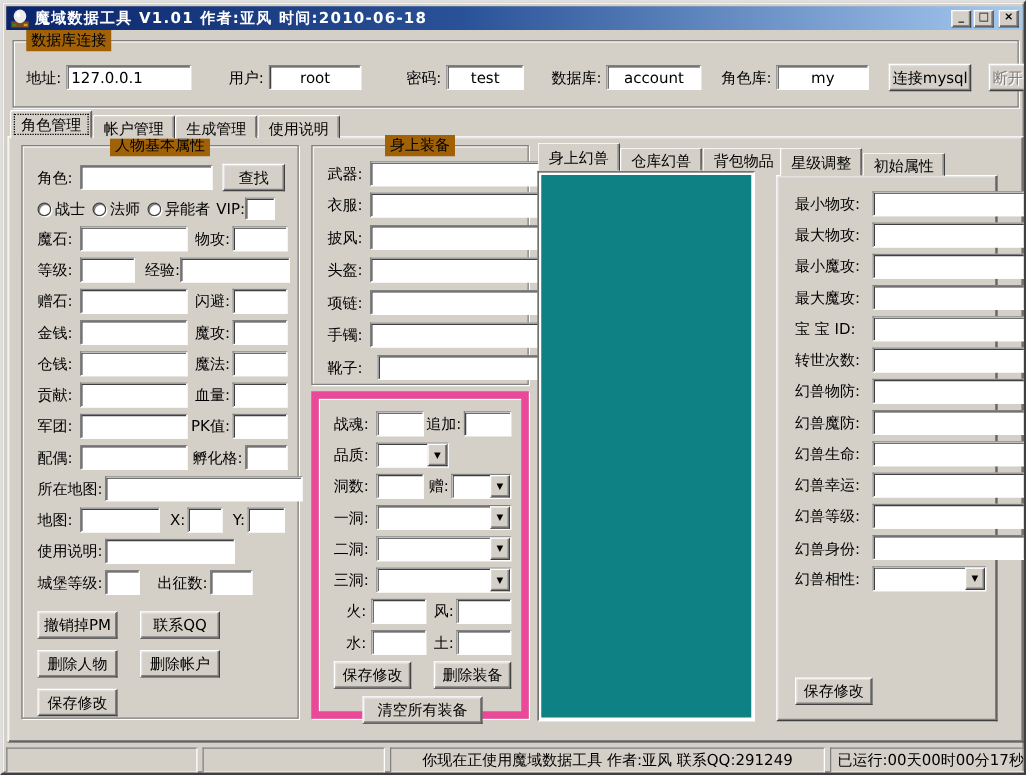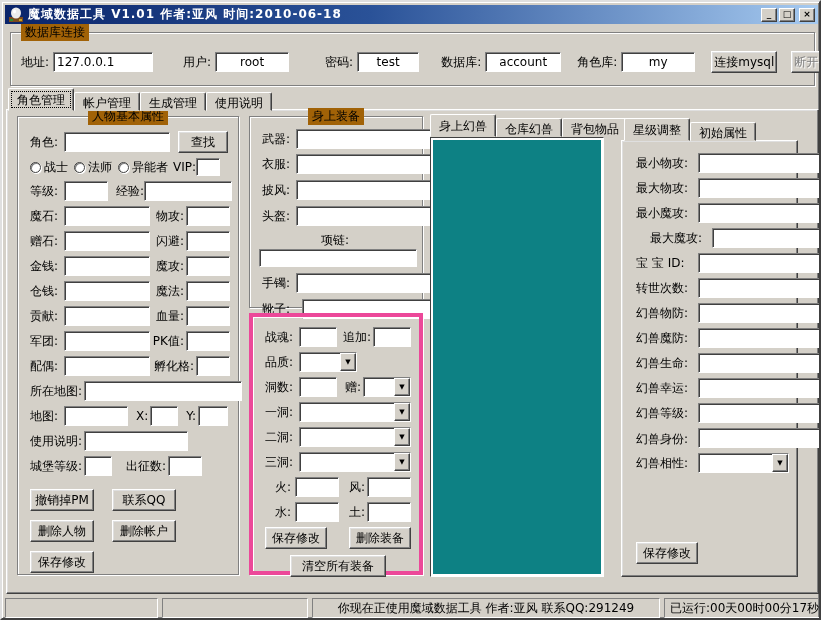--- a/index.html
+++ b/index.html
@@ -19,21 +19,21 @@
   .win-btns{margin-left:auto;display:flex;gap:2px;}
   .win-btn{
     width:16px;height:14px;background:#d4d0c8;border:1px solid;
     border-color:#fff #404040 #404040 #fff;box-shadow:inset -1px -1px 0 #808080;
     font-size:9px;line-height:11px;text-align:center;font-weight:bold;padding:0;
     font-family:"DejaVu Sans",sans-serif;
   }
   .groupbox{position:absolute;border:1px solid #808080;box-shadow:inset 1px 1px 0 #fff,1px 1px 0 #fff;}
   .legend{position:absolute;top:-9px;left:10px;background:#a16207;padding:0 4px;white-space:nowrap;}
   .legend.center{left:50%;transform:translateX(-50%);}
-  .etched{position:absolute;border:4px solid #ec4899;box-shadow:inset 1px 1px 0 #fff,1px 1px 0 #fff;}
+  .etched{position:absolute;border:6px solid #ec4899;box-shadow:inset 1px 1px 0 #fff,1px 1px 0 #fff;}
   .raisedpanel{position:absolute;background:#d4d0c8;border:1px solid;border-color:#fff #404040 #404040 #fff;box-shadow:inset -1px -1px 0 #808080,inset 1px 1px 0 #dfdfdf;}
   .row{display:flex;align-items:center;margin:0 8px 5px 12px;}
   .lbl{white-space:nowrap;flex-shrink:0;}
   .tin{
     height:20px;background:#fff;border:1px solid;border-color:#808080 #fff #fff #808080;
     box-shadow:inset 1px 1px 0 #404040;padding:1px 3px;font:12px "DejaVu Sans",sans-serif;
   }
   .tin.center{text-align:center;}
   .btn{
     height:22px;background:#d4d0c8;border:1px solid;border-color:#fff #404040 #404040 #fff;
@@ -132,31 +132,31 @@
         <span class="lbl">战士</span>
         <span class="radio" style="margin-left:6px;"></span>
         <span class="lbl">法师</span>
         <span class="radio" style="margin-left:6px;"></span>
         <span class="lbl">异能者</span>
         <span class="lbl" style="margin-left:5px;">VIP:</span>
         <input class="tin" style="width: 24px; height: 18px;">
       </div>
 
       <div class="row">
+        <span class="lbl" style="width:34px;">魔石:</span>
+        <input class="tin" style="width: 86px;">
+        <span class="lbl" style="margin-left:auto;">物攻:</span>
+        <input class="tin" style="width: 44px; margin-left: 2px;">
+      </div>
+
+      <div class="row">
         <span class="lbl" style="width:34px;">等级:</span>
         <input class="tin" style="width: 44px;">
         <span class="lbl" style="margin-left:8px;">经验:</span>
         <input class="tin" style="width: 88px;">
-      </div>
-
-      <div class="row">
-        <span class="lbl" style="width:34px;">魔石:</span>
-        <input class="tin" style="width: 86px;">
-        <span class="lbl" style="margin-left:auto;">物攻:</span>
-        <input class="tin" style="width: 44px; margin-left: 2px;">
       </div>
       <div class="row">
         <span class="lbl" style="width:34px;">赠石:</span>
         <input class="tin" style="width: 86px;">
         <span class="lbl" style="margin-left:auto;">闪避:</span>
         <input class="tin" style="width: 44px; margin-left: 2px;">
       </div>
       <div class="row">
         <span class="lbl" style="width:34px;">金钱:</span>
         <input class="tin" style="width: 86px;">
@@ -235,21 +235,21 @@
         <input class="tin" style="flex: 1 1 0%;">
       </div>
       <div class="row" style="margin-bottom:6px;">
         <span class="lbl" style="width:34px;">披风:</span>
         <input class="tin" style="flex: 1 1 0%;">
       </div>
       <div class="row" style="margin-bottom:6px;">
         <span class="lbl" style="width:34px;">头盔:</span>
         <input class="tin" style="flex: 1 1 0%;">
       </div>
-      <div class="row" style="margin-bottom:6px;flex-direction:column;">
+      <div class="row" style="margin-bottom:6px;">
         <span class="lbl" style="width:34px;">项链:</span>
         <input class="tin" style="flex: 1 1 0%;">
       </div>
       <div class="row" style="margin-bottom:6px;">
         <span class="lbl" style="width:34px;">手镯:</span>
         <input class="tin" style="flex: 1 1 0%;">
       </div>
       <div class="row" style="margin-bottom:6px;">
         <span class="lbl" style="width:40px;">靴子:</span>
         <input class="tin" style="flex: 1 1 0%;">
@@ -340,21 +340,21 @@
         <input class="tin" style="flex: 1 1 0%;">
       </div>
       <div class="row" style="margin-left:14px;">
         <span class="lbl" style="width:62px;">最大物攻:</span>
         <input class="tin" style="flex: 1 1 0%;">
       </div>
       <div class="row" style="margin-left:14px;">
         <span class="lbl" style="width:62px;">最小魔攻:</span>
         <input class="tin" style="flex: 1 1 0%;">
       </div>
-      <div class="row" style="margin-left:28px;align-items:center;">
+      <div class="row" style="margin-left:14px;align-items:center;">
         <span class="lbl" style="width:62px;">最大魔攻:</span>
         <input class="tin" style="flex: 1 1 0%;">
       </div>
       <div class="row" style="margin-left:14px;">
         <span class="lbl" style="width:62px;">宝 宝 ID:</span>
         <input class="tin" style="flex: 1 1 0%;">
       </div>
       <div class="row" style="margin-left:14px;">
         <span class="lbl" style="width:62px;">转世次数:</span>
         <input class="tin" style="flex: 1 1 0%;">

